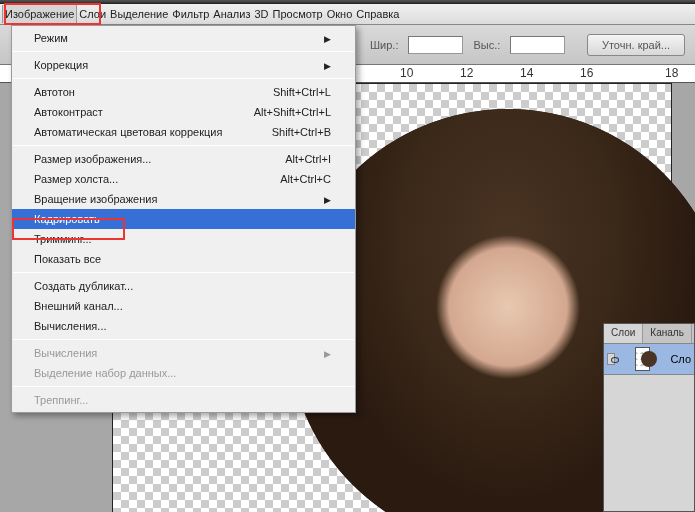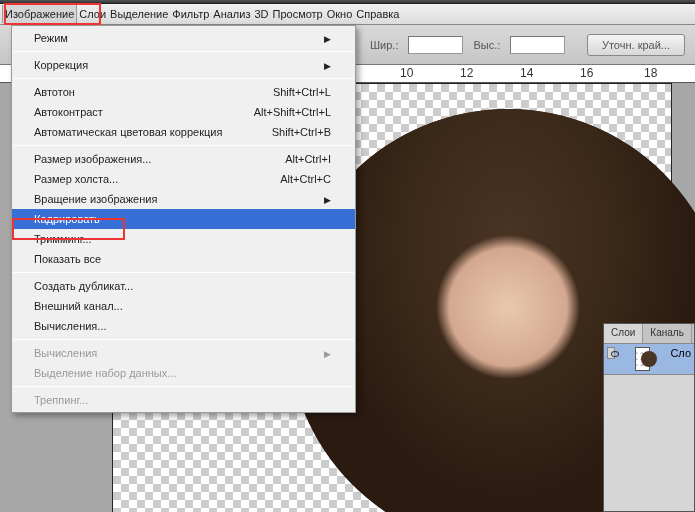--- a/index.html
+++ b/index.html
@@ -34,21 +34,21 @@
 .dditem.hover{background:#3670d6;color:#fff;}
 .dditem .arrow{font-size:9px;}
 .sep{height:1px;background:#d0d0d0;margin:3px 1px;border-bottom:1px solid #fff;}
 .hl-item{position:absolute;top:218px;left:12px;width:113px;height:22px;pointer-events:none;z-index:50;}
 
 .panel{position:absolute;top:323px;right:0;width:92px;height:189px;background:#d6d6d6;border:1px solid #555;z-index:4;}
 .ptabs{display:flex;background:#c4c4c4;border-bottom:1px solid #888;height:20px;}
 .ptab{padding:3px 7px;font-size:10px;color:#333;border-right:1px solid #999;}
 .ptab.active{background:#d6d6d6;}
 .prow{display:flex;align-items:center;padding:3px 5px;gap:4px;font-size:10px;color:#333;border-bottom:1px solid #bbb;}
-.layerrow{display:flex;padding:3px;gap:20px;background:#9bb8e3;border-bottom:1px solid #888;}
+.layerrow{display:flex;align-items:center;padding:3px;gap:20px;background:#9bb8e3;border-bottom:1px solid #888;}
 .eye{width:14px;height:12px;background:#d6d6d6;border:1px solid #888;position:relative;}
 .eye::after{content:"";position:absolute;top:3px;left:3px;width:6px;height:4px;border:1px solid #333;border-radius:50%;}
 .thumb{width:28px;height:24px;background:#fff;border:1px solid #555;background-image:linear-gradient(45deg,#ccc 25%,transparent 25%),linear-gradient(-45deg,#ccc 25%,transparent 25%);background-size:6px 6px;position:relative;}
 .thumb::after{content:"";position:absolute;top:3px;left:5px;width:16px;height:16px;border-radius:50%;background:#4a3424;}
 .iconsq{width:12px;height:12px;border:1px solid #888;background:#eee;}
 </style>
 </head>
 <body>
 
 <div class="topstripe"></div>
@@ -73,21 +73,21 @@
   <span class="lbl">Выс.:</span>
   <span class="numbox"></span>
   <div class="btn">Уточн. край...</div>
 </div>
 
 <div class="rulerh">
   <span class="rnum" style="left:400px">10</span>
   <span class="rnum" style="left:460px">12</span>
   <span class="rnum" style="left:520px">14</span>
   <span class="rnum" style="left:580px">16</span>
-  <span class="rnum" style="left:644px">18</span>
+  <span class="rnum" style="left:665px">18</span>
 </div>
 
 <div class="canvaswrap">
   <div class="checker">
     <div class="photo"></div>
   </div>
 </div>
 
 <div class="watermark">D-NA</div>
 

